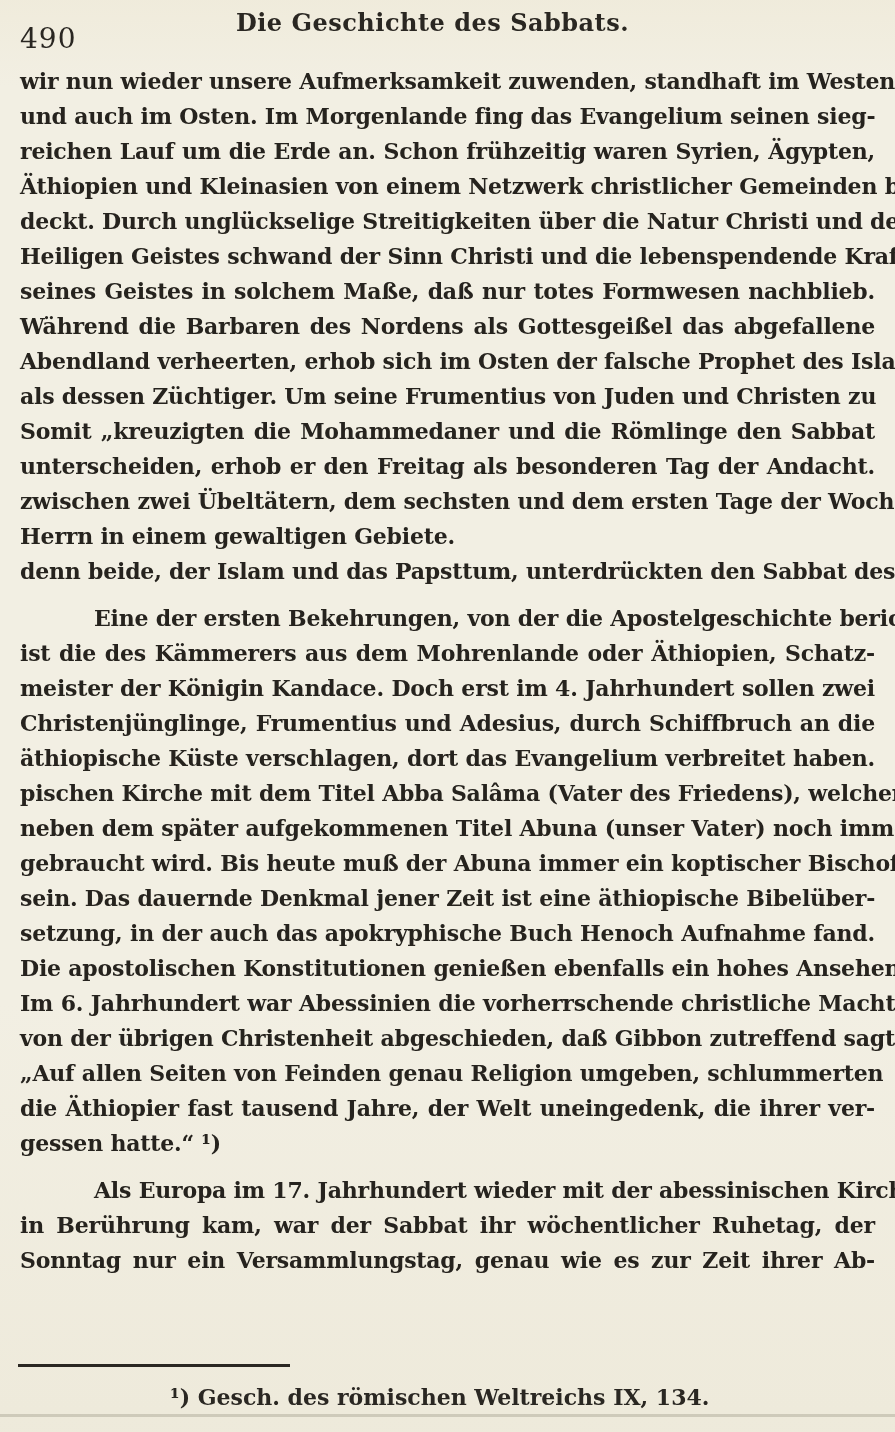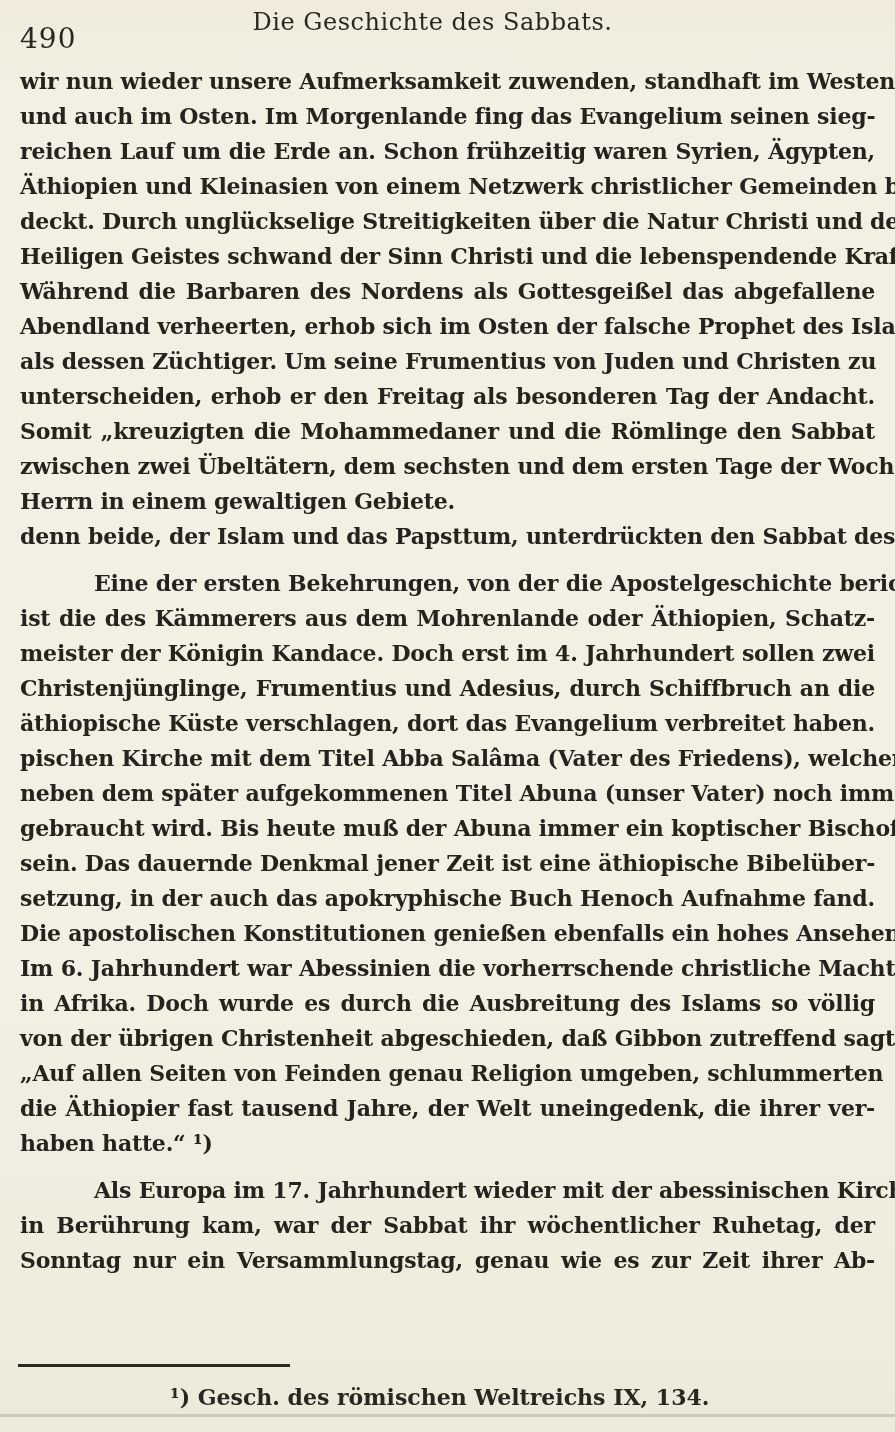--- a/index.html
+++ b/index.html
@@ -23,21 +23,21 @@
   }
   .header{
     position:absolute;top:8px;left:20px;right:20px;height:38px;
   }
   .page-num{
     position:absolute;left:0;top:2px;
     font-size:28px;letter-spacing:1px;color:#2a2722;margin-top:12px;
   }
   .running-title{
     position:absolute;left:0;right:30px;top:0;text-align:center;
-    font-size:24px;font-weight:400;letter-spacing:.5px;color:#2a2722;
+    font-size:24px;font-weight:700;letter-spacing:.5px;color:#2a2722;
   }
   .body-text{
     position:absolute;top:64px;left:20px;width:855px;
   }
   .line{
     height:35px;line-height:35px;
     font-size:22px;font-weight:700;letter-spacing:-.2px;
     text-align:justify;text-align-last:justify;
     white-space:nowrap;
   }
@@ -62,45 +62,45 @@
   <span class="running-title">Die Geschichte des Sabbats.</span>
 </div>
 
 <div class="body-text">
   <div class="line">wir nun wieder unsere Aufmerksamkeit zuwenden, standhaft im Westen</div>
   <div class="line">und auch im Osten.  Im Morgenlande fing das Evangelium seinen sieg-</div>
   <div class="line">reichen Lauf um die Erde an.  Schon frühzeitig waren Syrien, Ägypten,</div>
   <div class="line">Äthiopien und Kleinasien von einem Netzwerk christlicher Gemeinden be-</div>
   <div class="line">deckt.  Durch unglückselige Streitigkeiten über die Natur Christi und des</div>
   <div class="line">Heiligen Geistes schwand der Sinn Christi und die lebenspendende Kraft</div>
+  <div class="line">seines Geistes in solchem Maße, daß nur totes Formwesen nachblieb.</div>
   <div class="line">Während die Barbaren des Nordens als Gottesgeißel das abgefallene</div>
   <div class="line">Abendland verheerten, erhob sich im Osten der falsche Prophet des Islams</div>
   <div class="line">als dessen Züchtiger.  Um seine Frumentius von Juden und Christen zu</div>
+  <div class="line">Somit „kreuzigten die Mohammedaner und die Römlinge den Sabbat</div>
   <div class="line">unterscheiden, erhob er den Freitag als besonderen Tag der Andacht.</div>
-  <div class="line">Somit „kreuzigten die Mohammedaner und die Römlinge den Sabbat</div>
   <div class="line">zwischen zwei Übeltätern, dem sechsten und dem ersten Tage der Woche“;</div>
   <div class="line plast">Herrn in einem gewaltigen Gebiete.</div>
   <div class="line">denn beide, der Islam und das Papsttum, unterdrückten den Sabbat des</div>
   <div class="line pstart">Eine der ersten Bekehrungen, von der die Apostelgeschichte berichtet,</div>
   <div class="line">ist die des Kämmerers aus dem Mohrenlande oder Äthiopien, Schatz-</div>
   <div class="line">meister der Königin Kandace.  Doch erst im 4. Jahrhundert sollen zwei</div>
   <div class="line">Christenjünglinge, Frumentius und Adesius, durch Schiffbruch an die</div>
   <div class="line">äthiopische Küste verschlagen, dort das Evangelium verbreitet haben.</div>
   <div class="line">pischen Kirche mit dem Titel Abba Salâma (Vater des Friedens), welcher</div>
   <div class="line">neben dem später aufgekommenen Titel Abuna (unser Vater) noch immer</div>
   <div class="line">gebraucht wird.  Bis heute muß der Abuna immer ein koptischer Bischof</div>
   <div class="line">sein.  Das dauernde Denkmal jener Zeit ist eine äthiopische Bibelüber-</div>
   <div class="line">setzung, in der auch das apokryphische Buch Henoch Aufnahme fand.</div>
   <div class="line">Die apostolischen Konstitutionen genießen ebenfalls ein hohes Ansehen.</div>
   <div class="line">Im 6. Jahrhundert war Abessinien die vorherrschende christliche Macht</div>
-  <div class="line">in Afrika.  Doch wurde es durch die Ausbreitung des Islams so völlig</div>
   <div class="line">von der übrigen Christenheit abgeschieden, daß Gibbon zutreffend sagt:</div>
   <div class="line">„Auf allen Seiten von Feinden genau Religion umgeben, schlummerten</div>
   <div class="line">die Äthiopier fast tausend Jahre, der Welt uneingedenk, die ihrer ver-</div>
-  <div class="line plast">haben hatte.“ ¹)</div>
+  <div class="line plast">gessen hatte.“ ¹)</div>
   <div class="line pstart">Als Europa im 17. Jahrhundert wieder mit der abessinischen Kirche</div>
   <div class="line">in Berührung kam, war der Sabbat ihr wöchentlicher Ruhetag, der</div>
   <div class="line">Sonntag nur ein Versammlungstag, genau wie es zur Zeit ihrer Ab-</div>
 </div>
 
 <div class="footnote-rule"></div>
 
 <div class="footnote">
   <span>¹) Gesch. des römischen Weltreichs IX, 134.</span>
 </div>

